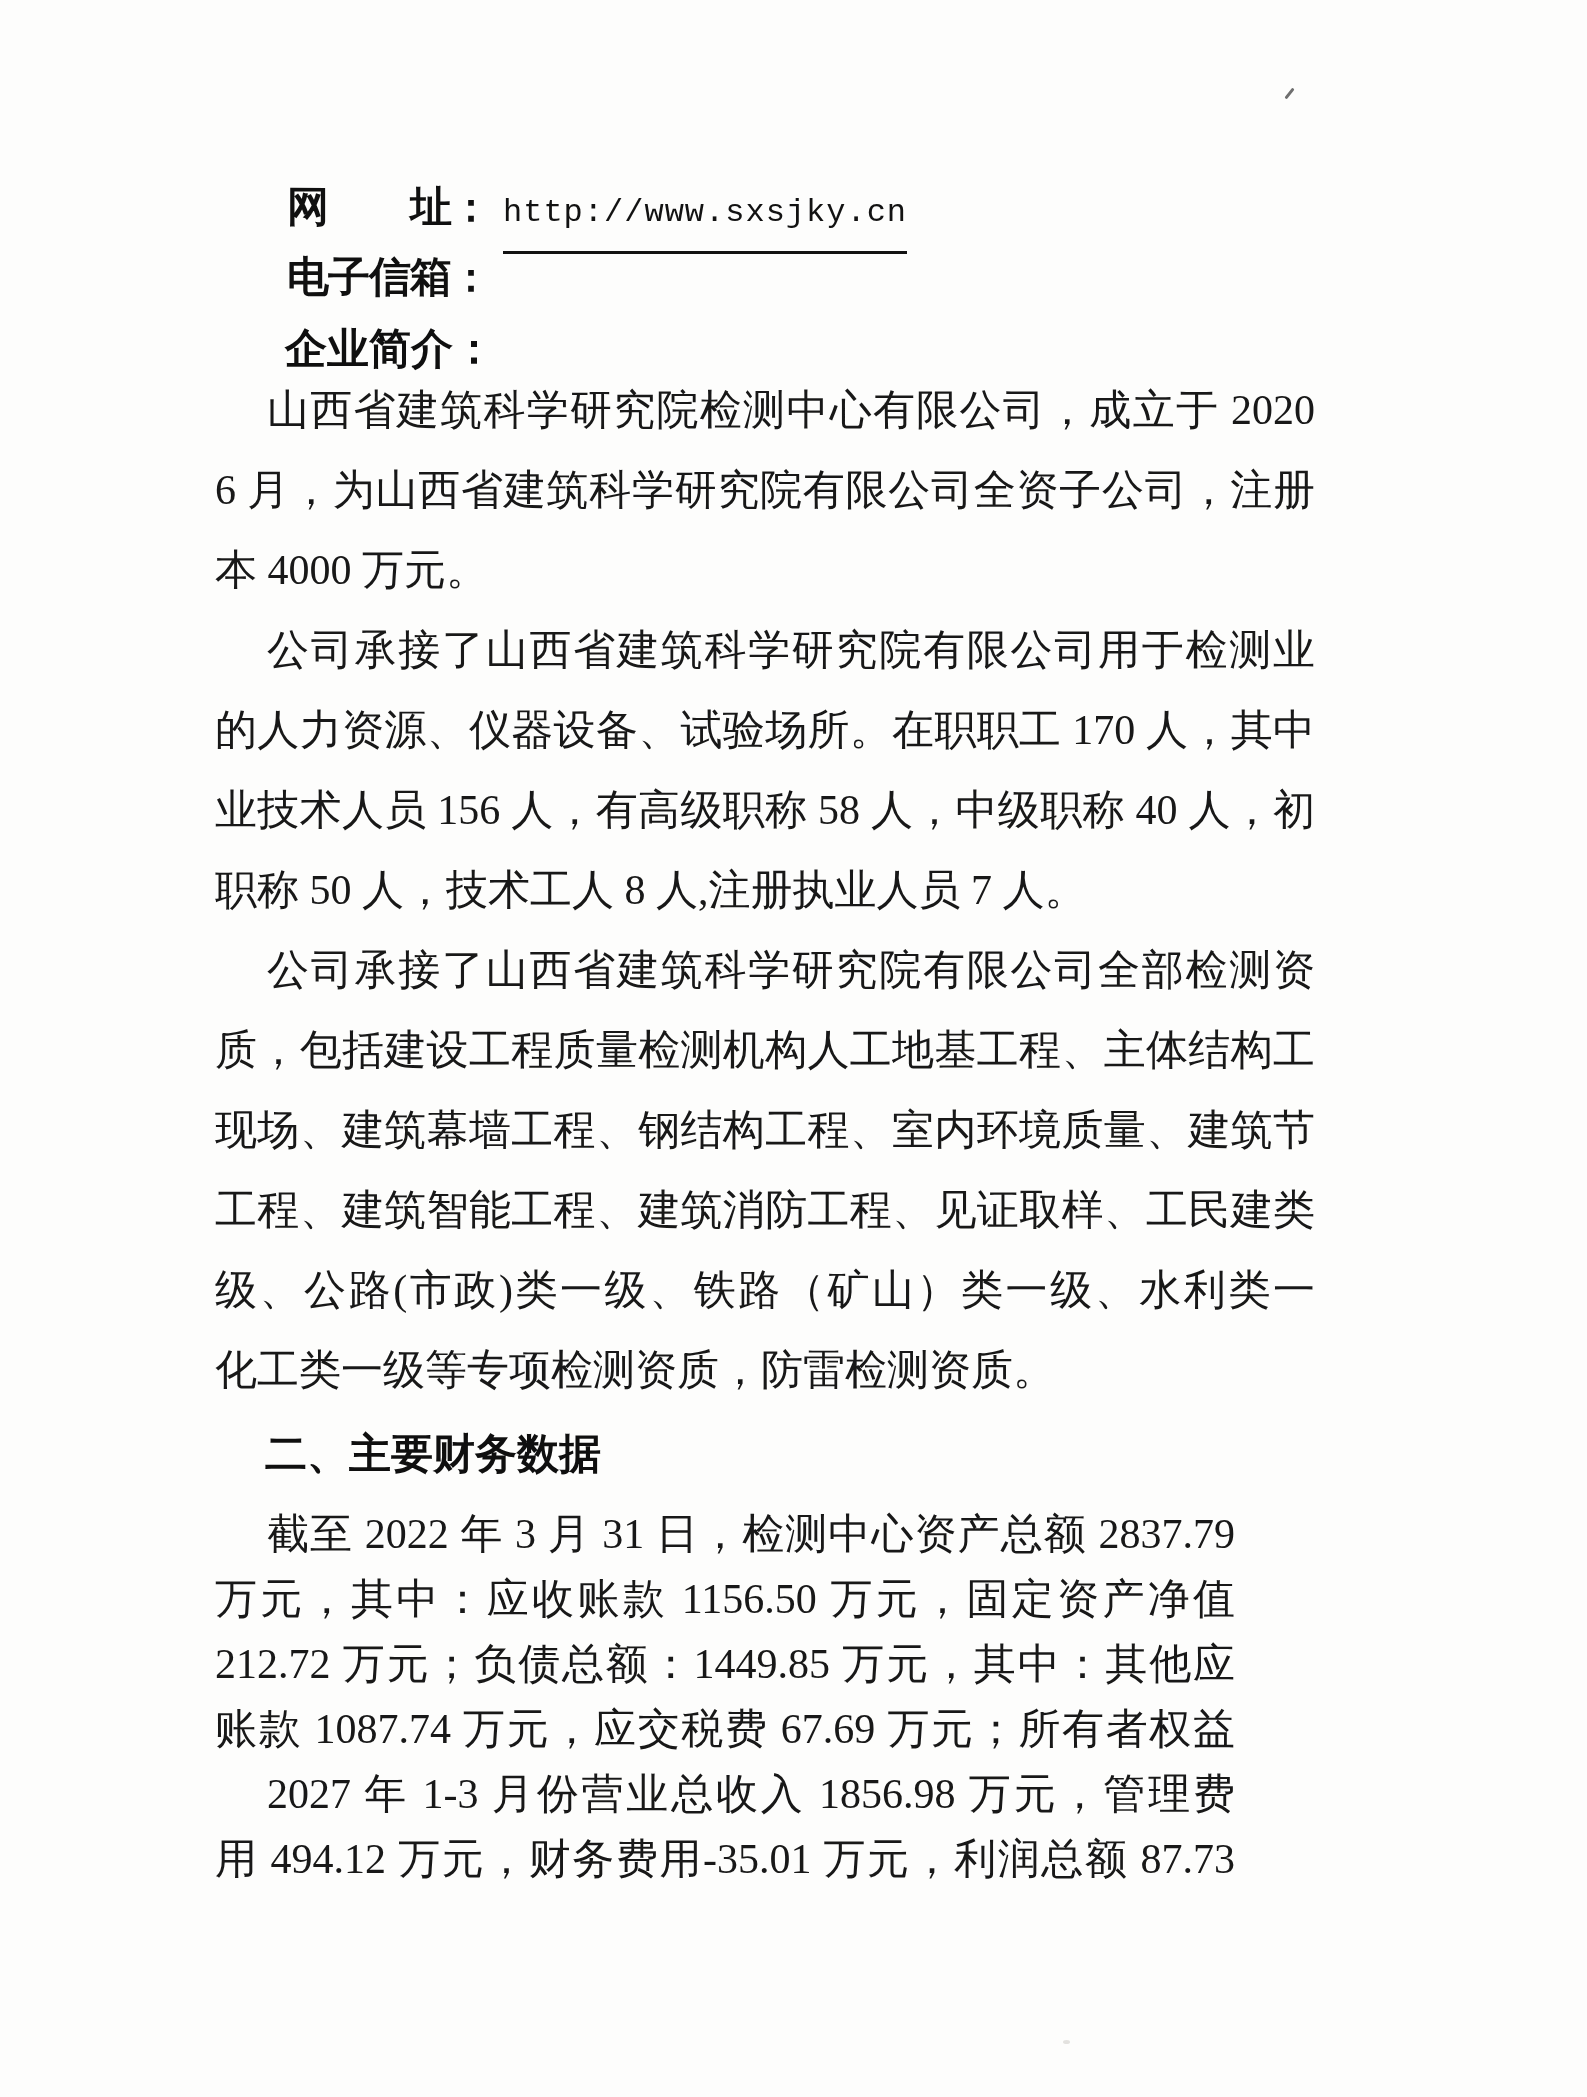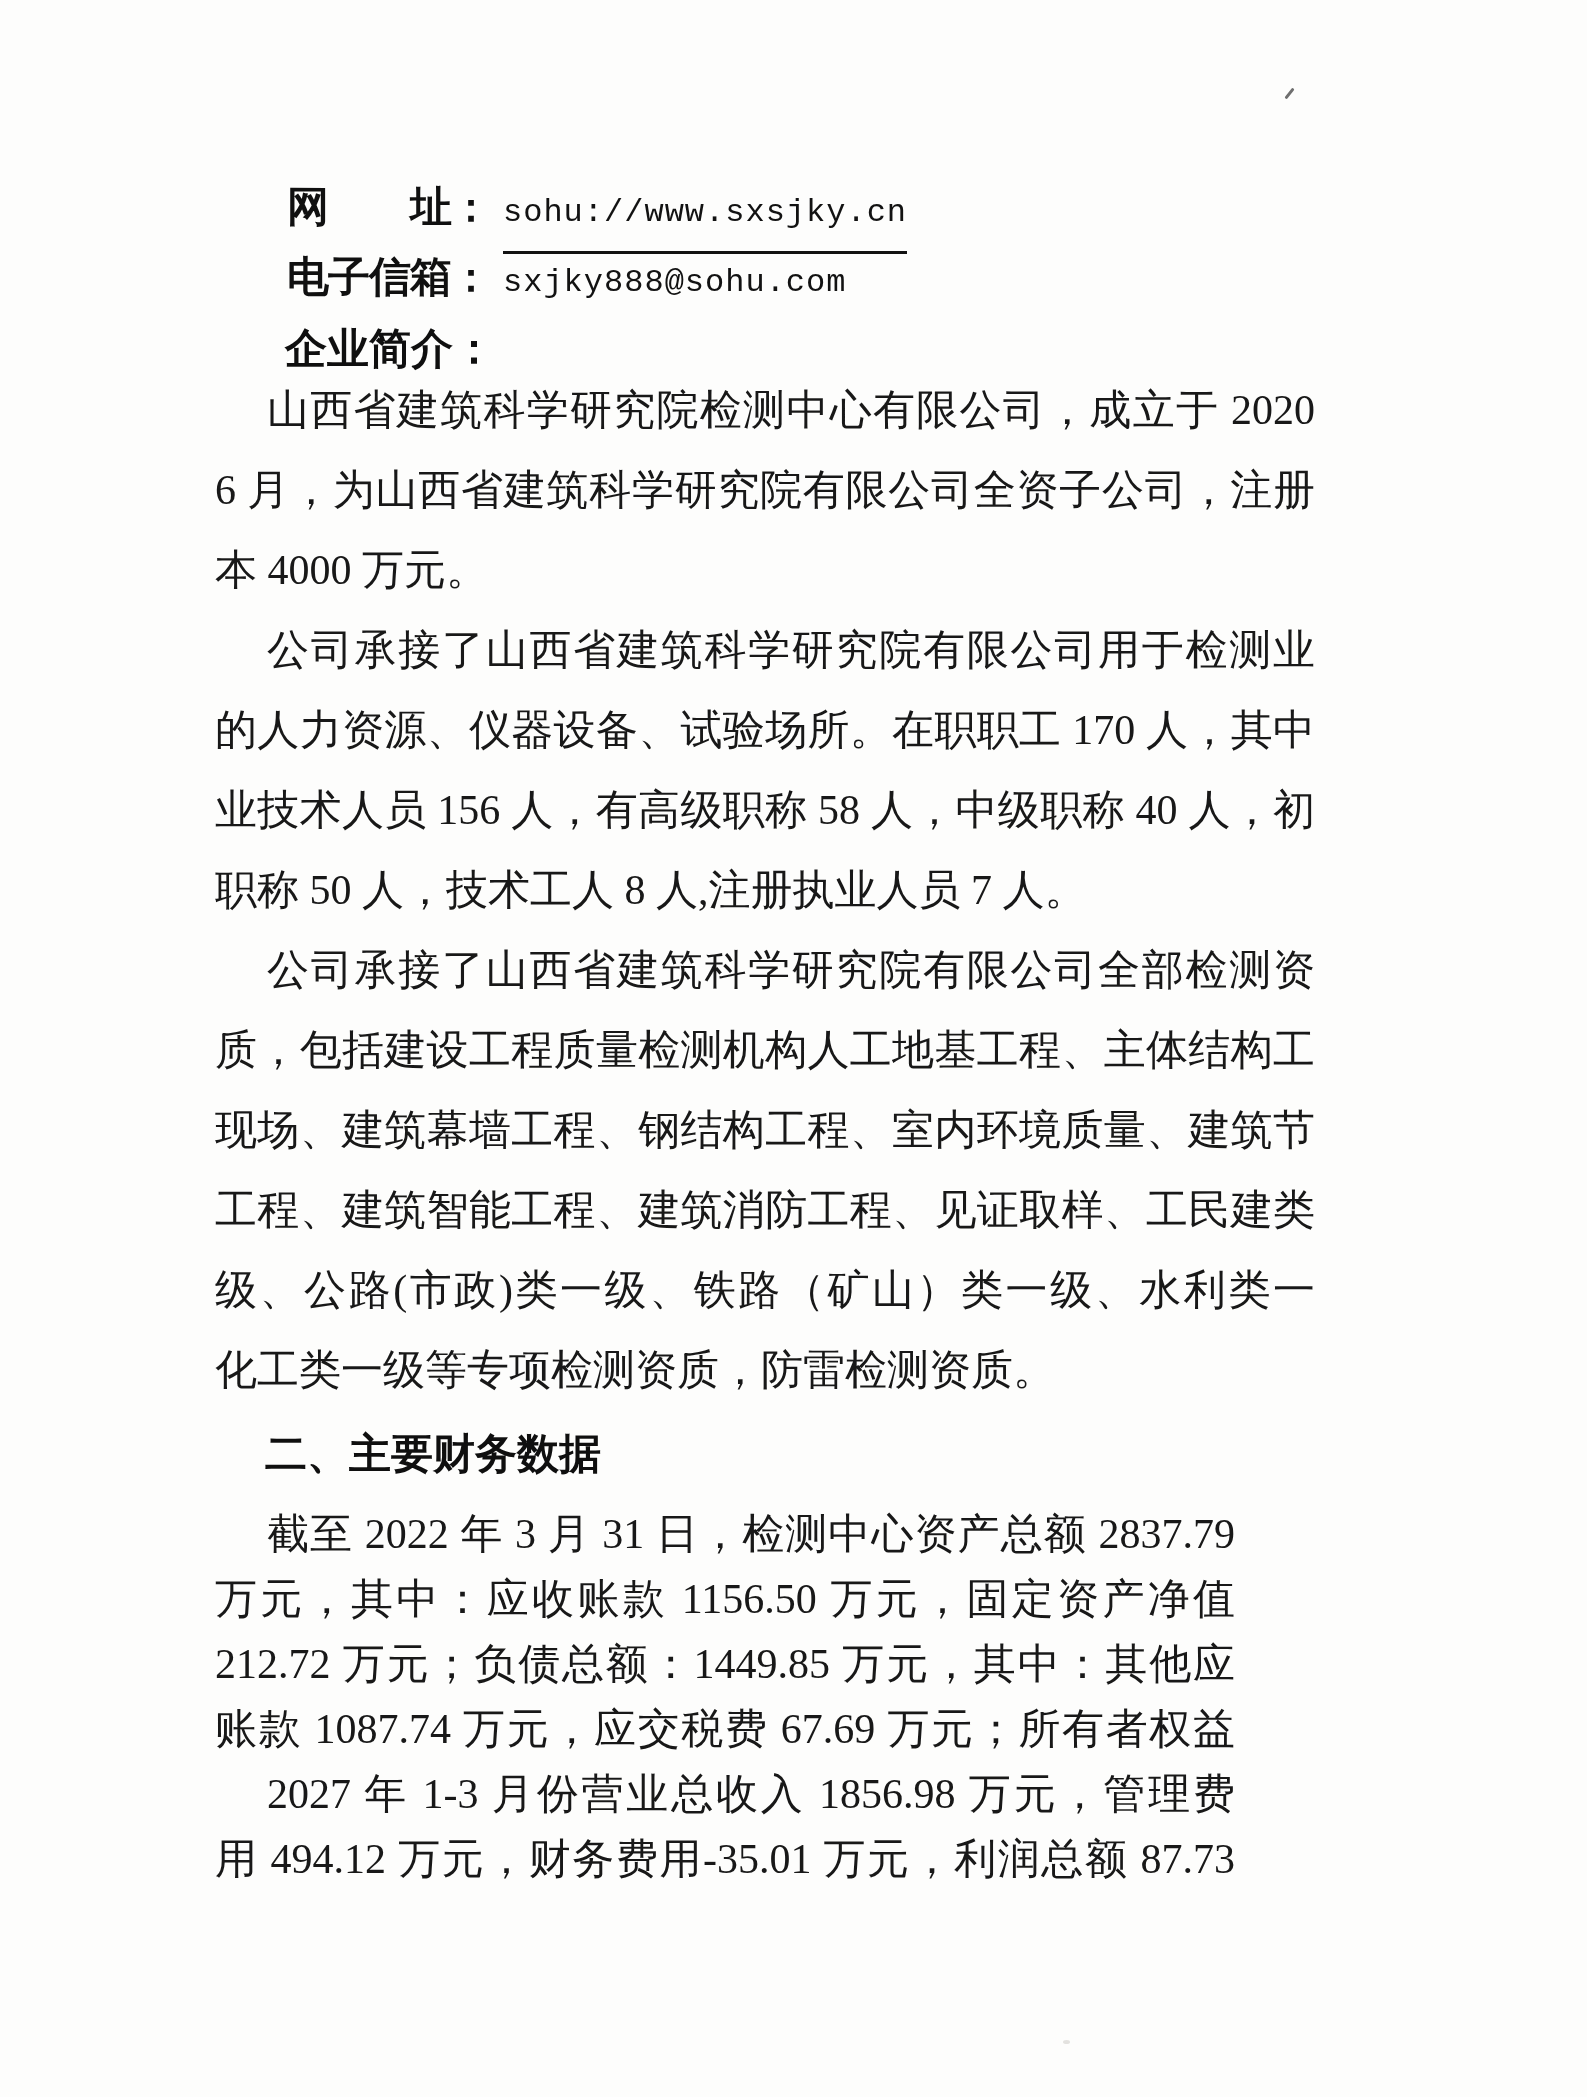--- a/index.html
+++ b/index.html
@@ -68,26 +68,25 @@
 
 <div class="page">
 
   <div class="contact">
     <div class="crow">
       <span class="clabel label-spread">
           <span>网</span>
           <span>址</span>
         </span>
         <span class="csep">：</span>
-        <span class="cvalue underlined">sohu://www.sxsjky.cn</span>
+        <span class="cvalue underlined">http://www.sxsjky.cn</span>
     </div>
     <div class="crow">
       <span class="clabel">电子信箱</span>
         <span class="csep">：</span>
-        <span class="cvalue">sxjky888@sohu.com</span>
     </div>
   </div>
 
   <div class="sec-heading profile-heading">企业简介：</div>
 
   <div class="paras profile-paras">
     <div class="para">
         <div class="tline j ind">山西省建筑科学研究院检测中心有限公司，成立于 2020 年</div>
         <div class="tline j">6 月，为山西省建筑科学研究院有限公司全资子公司，注册资</div>
         <div class="tline">本 4000 万元。</div>

